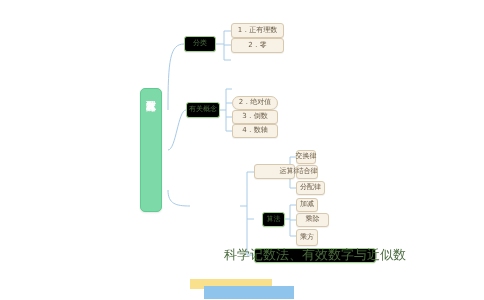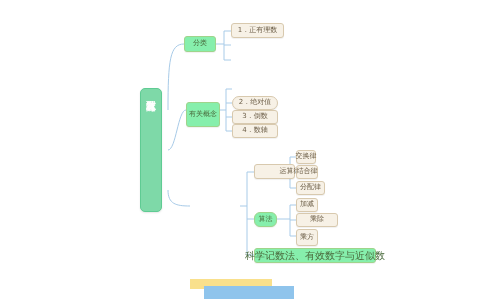--- a/index.html
+++ b/index.html
@@ -31,41 +31,41 @@
     letter-spacing:0px;
     writing-mode:vertical-rl;
     text-orientation:upright;
     padding:4px 2px;
     box-shadow:0 1px 2px rgba(0,0,0,.10);
     justify-content:flex-start;
   }
 
   
   .green{
-    background:#86efac;
+    background:#000000;
     border:1px solid #9FD48B;
     border-radius:3px;
     color:#4a6b3d;
     font-size:7px;
     padding:2px 4px;
     box-shadow:0 1px 1px rgba(0,0,0,.06);
   }
 
   
   .beige{
     background:#F7F1E6;
     border:1px solid #D8C9AE;
     border-radius:3px;
     color:#6b5d46;
     font-size:7px;
     padding:2px 4px;
     box-shadow:0 1px 1px rgba(0,0,0,.06);
   }
 
-  .wide{font-size:10px;}
+  .wide{font-size:13px;}
 
   
   .bar{position:absolute;}
   .bar-yellow{background:#F9E08C;}
   .bar-blue{background:#8FC4EC;}
 </style>
 </head>
 <body>
 
 <div id="canvas">
@@ -109,35 +109,36 @@
       <path d="M290 205 H 296"></path>
       <path d="M290 220 H 296"></path>
       <path d="M290 236 H 296"></path>
     </g>
   </svg>
 
   <div class="node root" style="left:140px;top:88px;width:22px;height:124px;">有理数及其运算</div>
 
   <div class="node green" style="left:184px;top:36px;width:32px;height:16px;">分类</div>
   <div class="node beige" style="left:231px;top:23px;width:53px;height:15px;">1．正有理数</div>
+  <div class="node beige" style="left:231px;top:38px;width:53px;height:15px;">2．零</div>
 
-  <div class="node green" style="left:186px;top:102px;width:34px;height:25px;">有关概念</div>
+  <div class="node green" style="left:186px;top:102px;width:34px;height:16px;">有关概念</div>
   <div class="node beige" style="left:232px;top:96px;width:46px;height:14px;border-radius:7px;">2．绝对值</div>
   <div class="node beige" style="left:232px;top:110px;width:46px;height:14px;">3．倒数</div>
   <div class="node beige" style="left:232px;top:124px;width:46px;height:14px;">4．数轴</div>
 
 
   <div class="node beige" style="left:254px;top:164px;width:29px;height:15px;padding-left:35px;">运算律</div>
   <div class="node beige" style="left:296px;top:150px;width:20px;height:14px;">交换律</div>
   <div class="node beige" style="left:296px;top:165px;width:22px;height:14px;">结合律</div>
   <div class="node beige" style="left:296px;top:181px;width:29px;height:14px;">分配律</div>
 
-  <div class="node green" style="left:254px;top:212px;width:23px;height:15px;border-radius:6px;">算法</div>
+  <div class="node green" style="left:262px;top:212px;width:23px;height:15px;">算法</div>
   <div class="node beige" style="left:296px;top:198px;width:22px;height:14px;">加减</div>
-  <div class="node beige" style="left:296px;top:213px;width:42px;height:14px;">乘除</div>
+  <div class="node beige" style="left:296px;top:213px;width:33px;height:14px;">乘除</div>
   <div class="node beige" style="left:296px;top:229px;width:22px;height:17px;">乘方</div>
 
   <div class="node green wide" style="left:254px;top:248px;width:122px;height:15px;">科学记数法、有效数字与近似数</div>
 
   <div class="bar bar-yellow" style="left:190px;top:279px;width:82px;height:10px;"></div>
   <div class="bar bar-blue" style="left:204px;top:286px;width:90px;height:13px;"></div>
 
 </div>
 
 </body></html>

